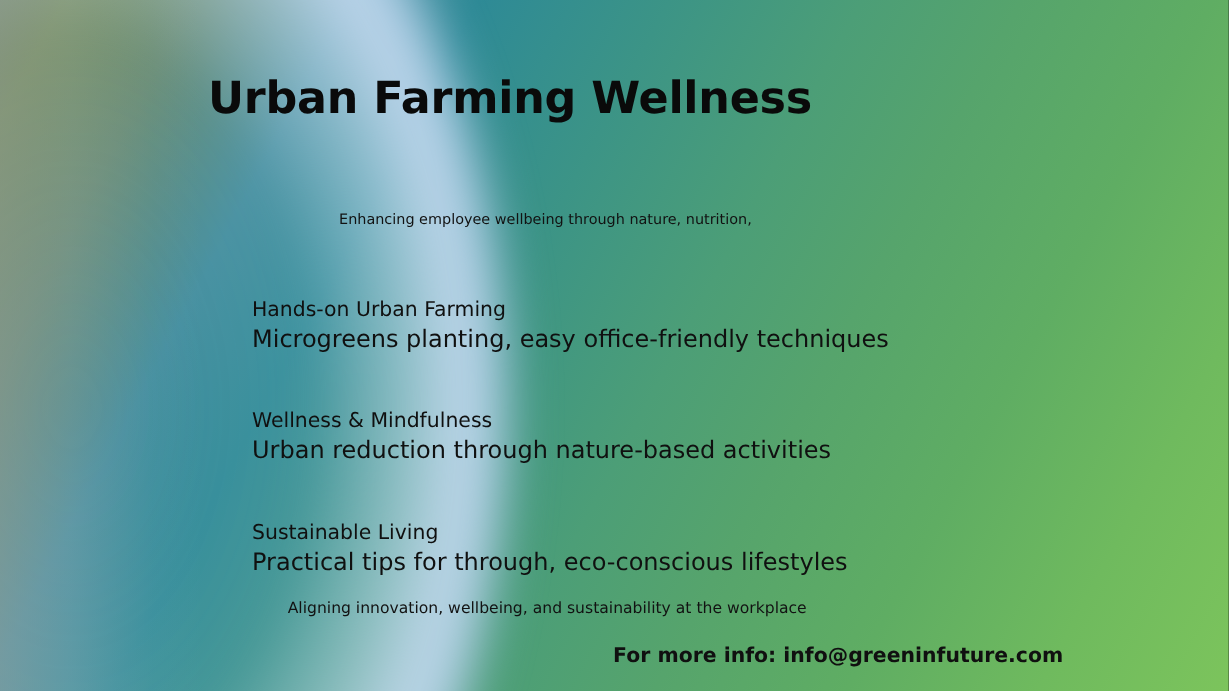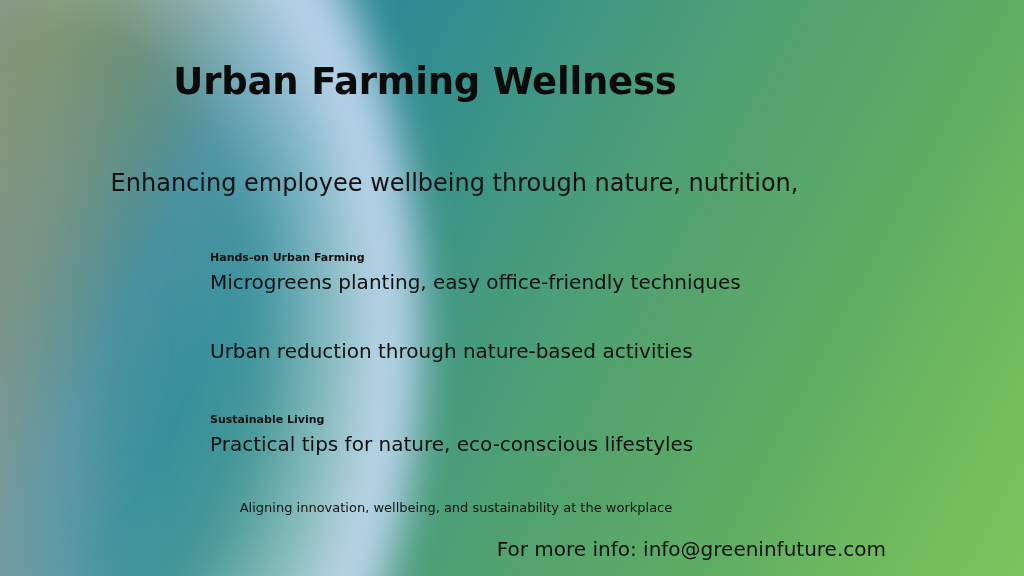--- a/index.html
+++ b/index.html
@@ -99,21 +99,21 @@
     color: #0a0a0a;
     letter-spacing: -0.2px;
   }
 
   .subtitle {
     position: absolute;
     top: 170px;
     left: 0;
     width: 909px;
     text-align: center;
-    font-size: 24px;
+    font-size: 12px;
     font-weight: normal;
     line-height: 27px;
     color: #121212;
   }
 
   .sections {
     position: absolute;
     top: 246px;
     left: 210px;
     width: 640px;
@@ -121,24 +121,24 @@
 
   .section {
     margin-bottom: 45px;
   }
 
   .section:last-child {
     margin-bottom: 16px;
   }
 
   .section-heading {
-    font-size: 11px;
+    font-size: 17px;
     line-height: 24px;
     color: #101010;
-    font-weight: bold;
+    font-weight: normal;
   }
 
   .section-detail {
     font-size: 20px;
     line-height: 24px;
     color: #101010;
     font-weight: normal;
   }
 
   .tagline {
@@ -149,22 +149,22 @@
     text-align: center;
     font-size: 13px;
     font-weight: normal;
     color: #121212;
   }
 
   .contact {
     position: absolute;
     top: 537px;
     right: 138px;
-    font-size: 20px;
-    font-weight: normal;
+    font-size: 17px;
+    font-weight: bold;
     color: #101010;
   }
 </style>
 </head>
 <body>
 
 <div class="slide">
 
   <div class="olive-corner"></div>
   <div class="glow-band"></div>
@@ -181,26 +181,27 @@
     </div>
 
     <div class="sections">
 
       <div class="section">
         <div class="section-heading">Hands-on Urban Farming</div>
         <div class="section-detail">Microgreens planting, easy office-friendly techniques</div>
       </div>
 
       <div class="section">
+        <div class="section-heading">Wellness &amp; Mindfulness</div>
         <div class="section-detail">Urban reduction through nature-based activities</div>
       </div>
 
       <div class="section">
         <div class="section-heading">Sustainable Living</div>
-        <div class="section-detail">Practical tips for nature, eco-conscious lifestyles</div>
+        <div class="section-detail">Practical tips for through, eco-conscious lifestyles</div>
       </div>
 
     </div>
 
     <div class="tagline">Aligning innovation, wellbeing, and sustainability at the workplace</div>
 
     <div class="contact">For more info: info@greeninfuture.com</div>
 
   </div>
 </div>

